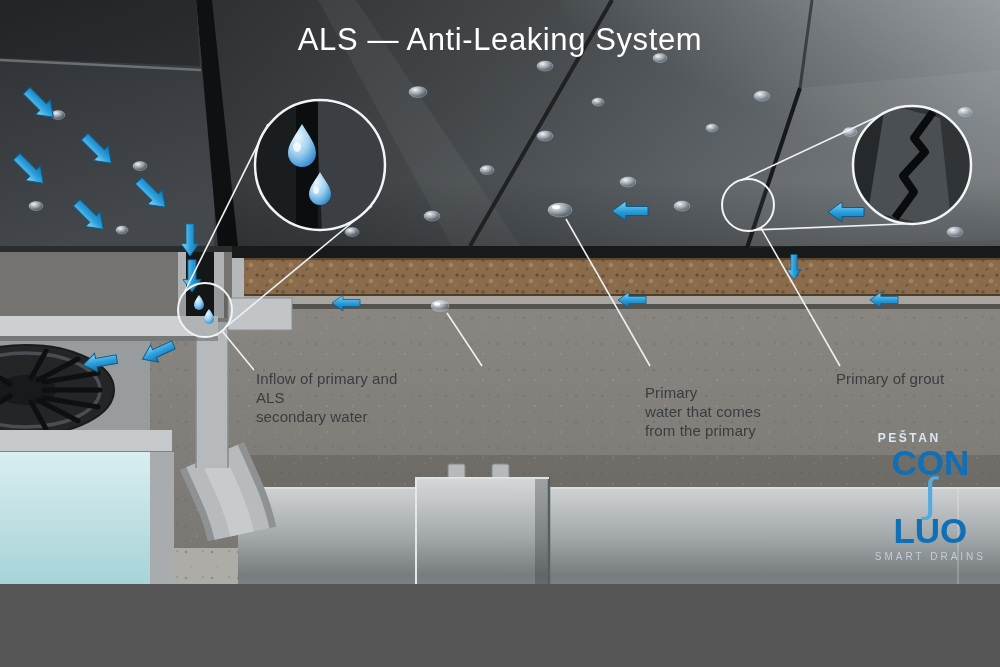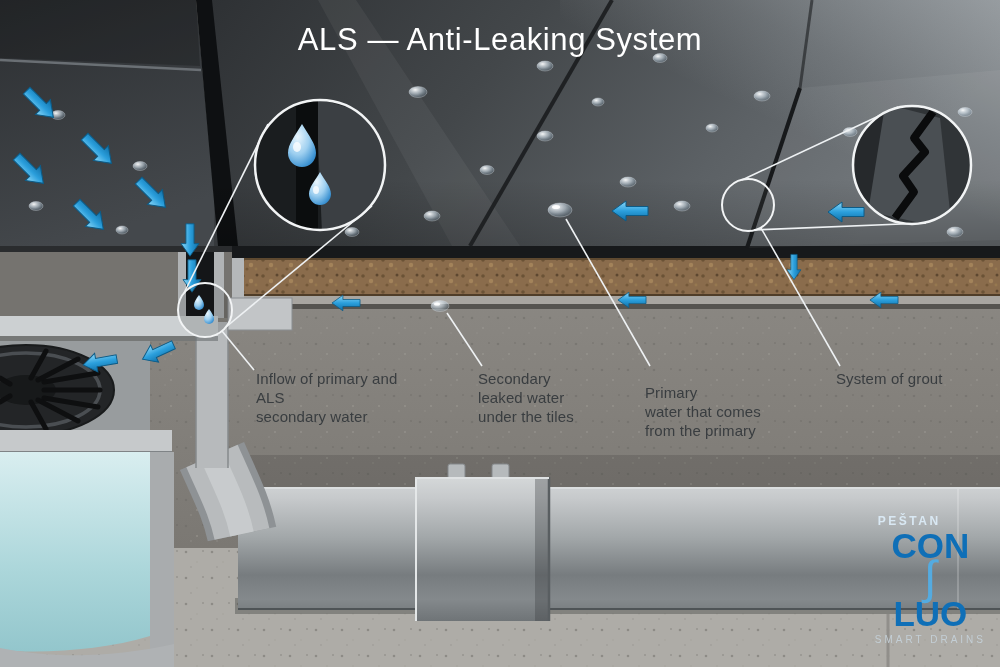--- a/index.html
+++ b/index.html
@@ -1,17 +1,17 @@
 <!DOCTYPE html>
 <html lang="en"><head>
 <meta charset="utf-8">
 <style>
   html,body{margin:0;padding:0;background:#555;}
   .scene{
-    position:relative;width:1000px;height:667px;overflow:hidden;
+    position:relative;width:1000px;height:584px;overflow:hidden;
     background:#7c7974;font-family:"Liberation Sans",sans-serif;
     -webkit-font-smoothing:antialiased;
   }
   .scene svg{position:absolute;left:0;top:0;}
   .title{
     position:absolute;left:0;right:0;top:22px;text-align:center;
     color:#ffffff;font-size:31px;font-weight:400;letter-spacing:.6px;
   }
   .callout{
     position:absolute;font-size:15px;line-height:19px;color:#393d40;
@@ -297,34 +297,29 @@
 </svg>
 
 <div class="title">ALS — Anti-Leaking System</div>
 
 <div class="callout" style="left:256px;top:369px;">
   <div>Inflow of primary and</div>
   <div>ALS</div>
   <div>secondary water</div>
 </div>
 
-<div class="callout" style="left:478px;top:369px;">
-  <div>Secondary</div>
-  <div>leaked water</div>
-  <div>under the tiles</div>
-</div>
 
 <div class="callout" style="left:645px;top:383px;">
   <div>Primary</div>
   <div>water that comes</div>
   <div>from the primary</div>
 </div>
 
 <div class="callout" style="left:836px;top:369px;">
-  <div>System of grout</div>
+  <div>Primary of grout</div>
 </div>
 
 <div class="brand">
   <div class="brand-top">PEŠTAN</div>
   <div class="brand-name">
     <span>CON</span>
     <span class="brand-swoosh">∫</span>
     <span>LUO</span>
   </div>
   <div class="brand-tag">SMART DRAINS</div>

